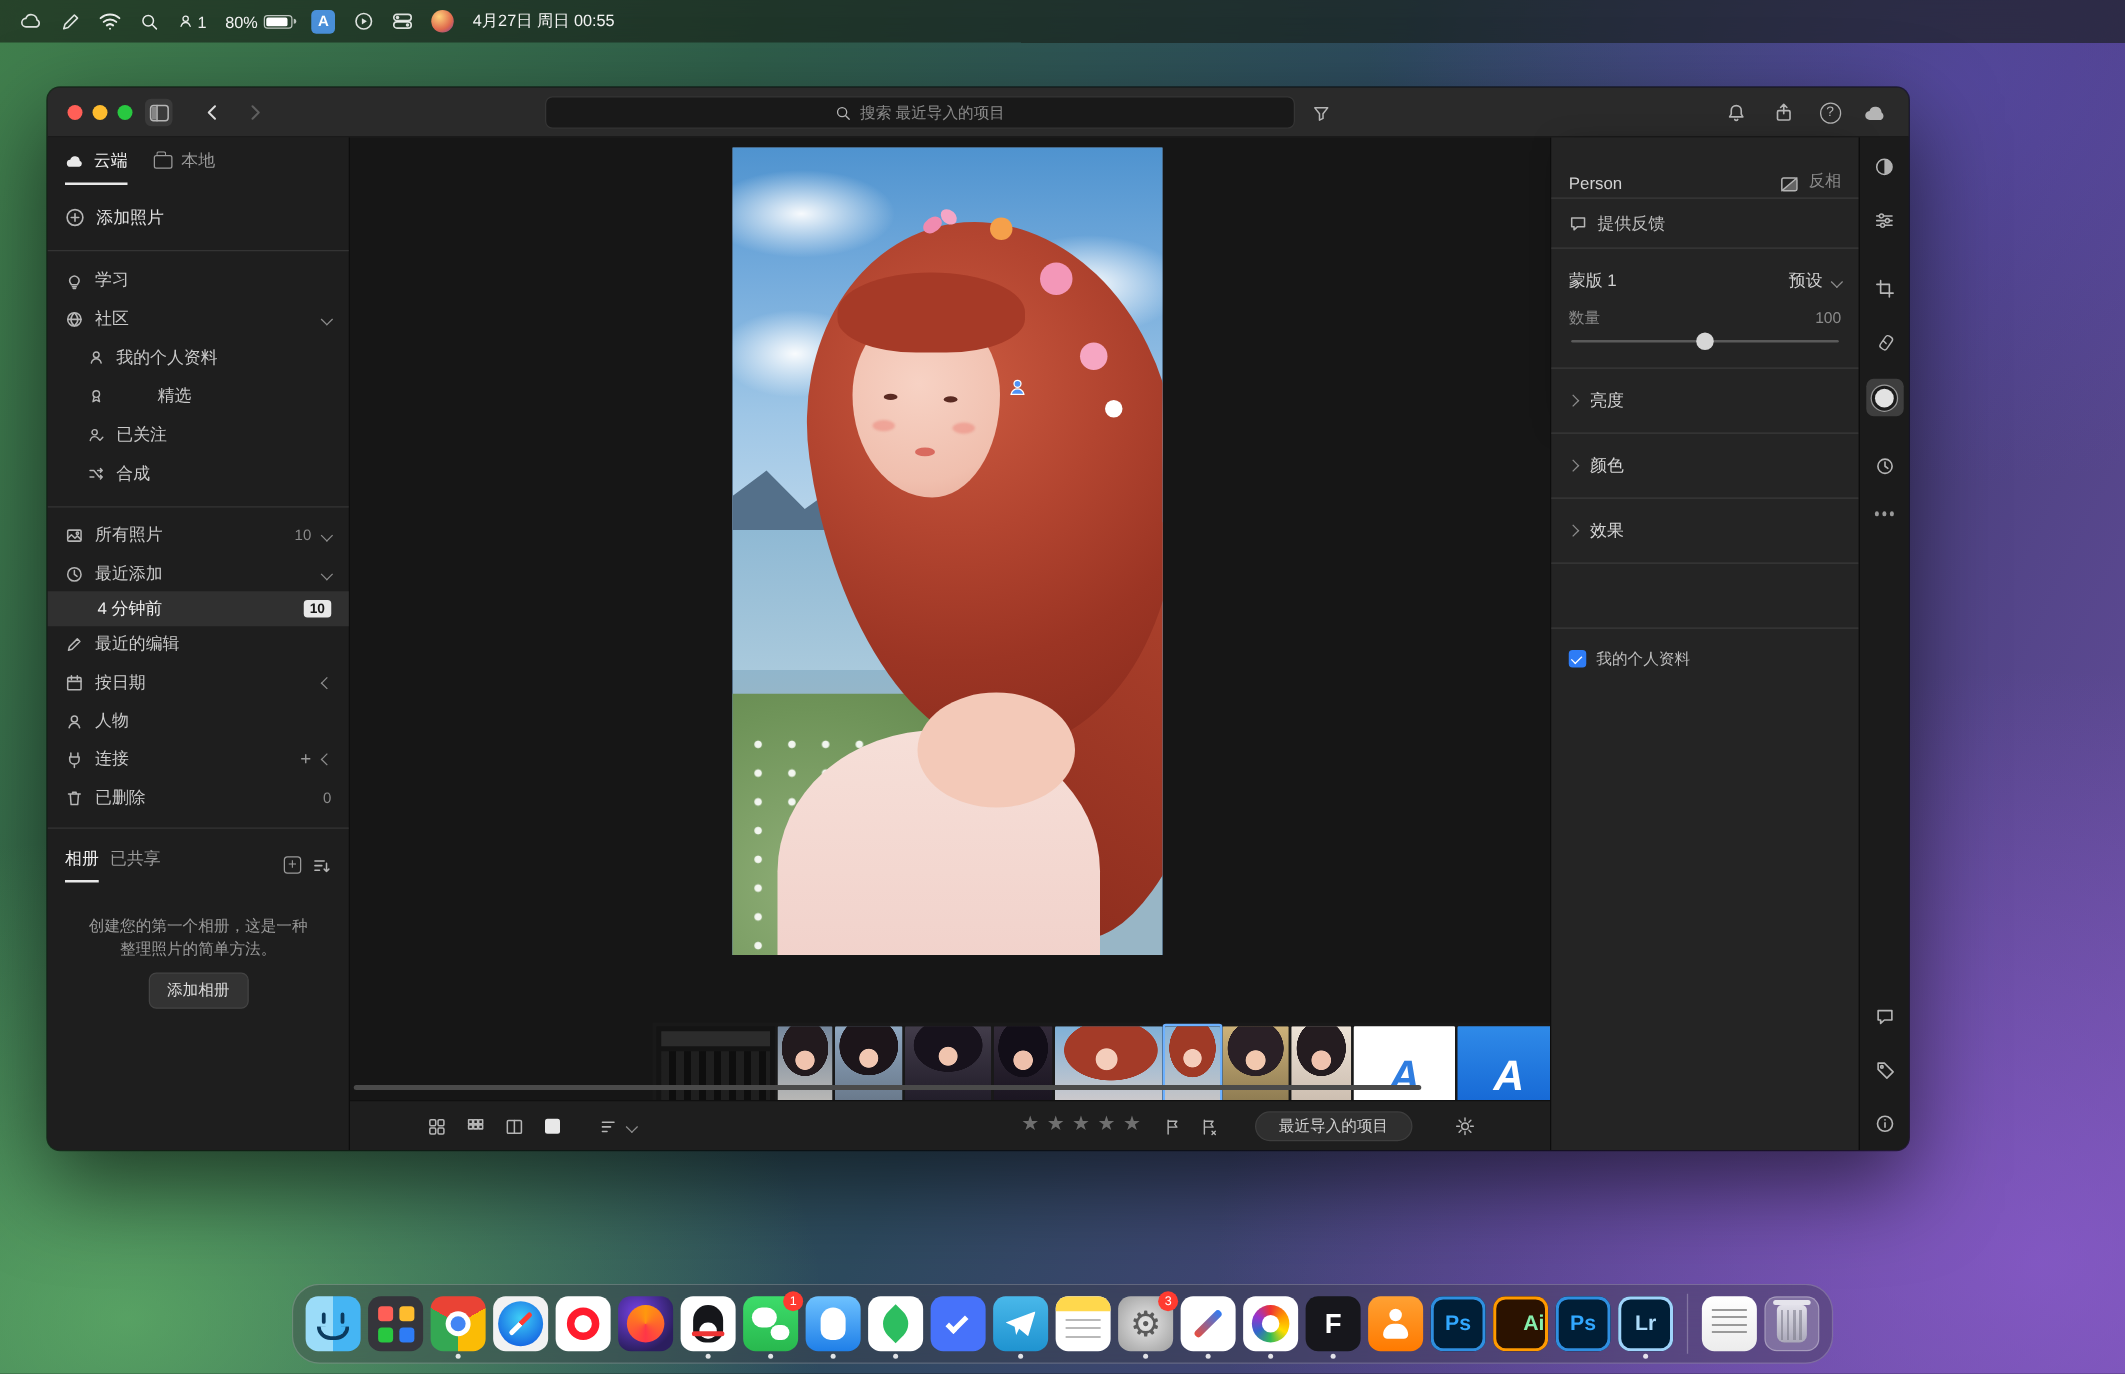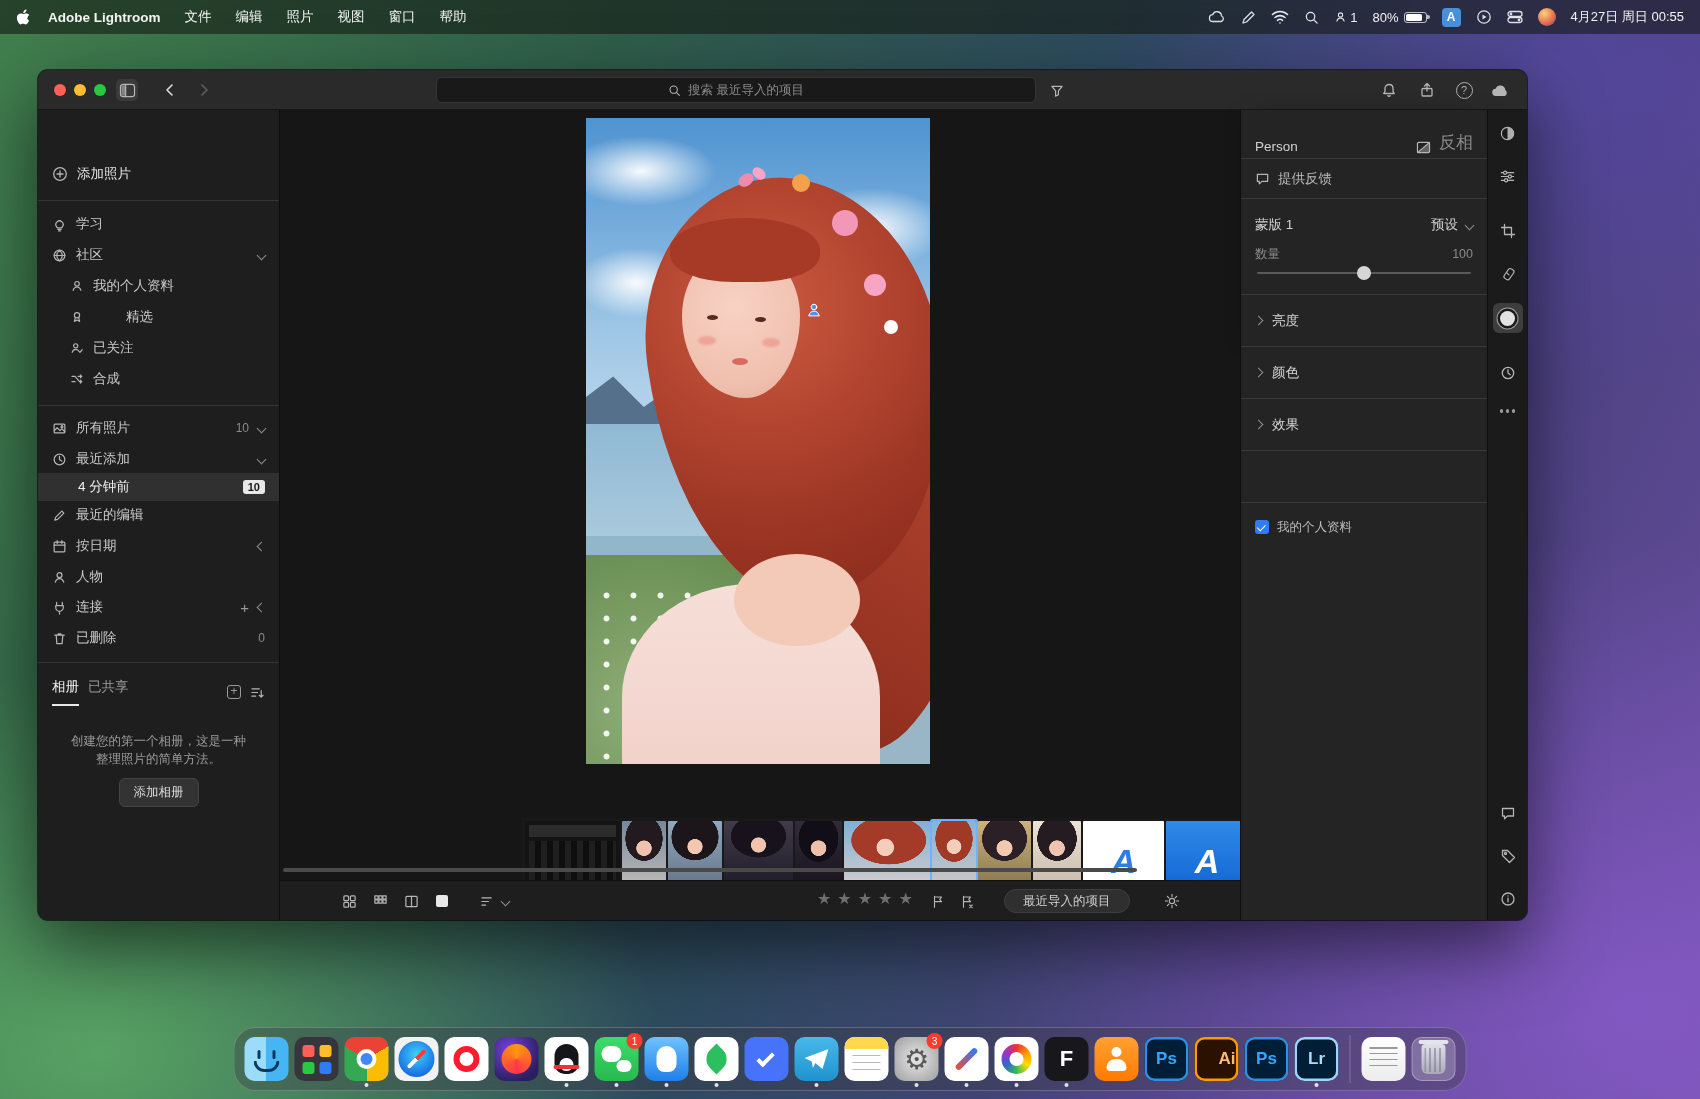--- a/index.html
+++ b/index.html
@@ -205,50 +205,36 @@
 .di-shot{background:#fff;}
 .pen{width:28px;height:6px;border-radius:3px;background:linear-gradient(90deg,#e84d3d,#2e7cf6);transform:rotate(-45deg);}
 .di-media{background:#fff;}
 .mring{width:30px;height:30px;border-radius:50%;background:conic-gradient(#e33,#f90,#fd0,#3b5,#36c,#93c,#e33);display:flex;align-items:center;justify-content:center;}
 .mring::after{content:"";width:14px;height:14px;border-radius:50%;background:#fff;}
 .di-f{background:#17171c;color:#fff;font-weight:bold;font-size:22px;}
 .di-ww{background:linear-gradient(180deg,#ffa133,#ff7a00);flex-direction:column;}
 .ww-h{width:10px;height:10px;background:#fff;border-radius:50%;margin-bottom:2px;}
 .ww-b{width:20px;height:12px;background:#fff;border-radius:10px 10px 4px 4px;}
 .di-ps{background:#001e36;box-shadow:inset 0 0 0 2.5px #2f8fe0;color:#31a8ff;font-weight:bold;font-size:17px;}
-.di-ai{background:#2b1200;box-shadow:inset 0 0 0 2.5px #ff9a00;color:#fdba74;font-weight:bold;font-size:17px;padding-left:21px;}
+.di-ai{background:#2b1200;box-shadow:inset 0 0 0 2.5px #ff9a00;color:#86efac;font-weight:bold;font-size:17px;padding-left:21px;}
 .di-lr{background:#001e36;box-shadow:inset 0 0 0 2.5px #9fd4fb;color:#addbfa;font-weight:bold;font-size:17px;}
 .di-textedit{background:linear-gradient(180deg,#fff,#ececec);}
 .te-lines{width:28px;height:24px;background:repeating-linear-gradient(180deg,#9a9a9a 0 1.5px,transparent 1.5px 6px);}
 .dock-sep{width:1px;height:48px;background:rgba(255,255,255,.25);margin:0 5px;}
 .di-trash{background:rgba(255,255,255,.22);border:1px solid rgba(255,255,255,.3);}
 .bin{width:24px;height:30px;border-radius:4px 4px 6px 6px;background:linear-gradient(180deg,rgba(235,235,240,.92),rgba(175,175,188,.88));position:relative;}
 .bin::before{content:"";position:absolute;top:-4px;left:-3px;right:-3px;height:4px;border-radius:2px;background:rgba(235,235,240,.95);}
 .bin::after{content:"";position:absolute;inset:4px 3px 2px;background:repeating-linear-gradient(90deg,rgba(120,120,135,.55) 0 2px,transparent 2px 5px);}
 </style>
 </head>
 <body>
 
 <div class="screen">
 
   <div class="menubar">
-    <div class="mb-left">
-      <span class="mb-ic">
-          <svg width="14" height="17" viewBox="0 0 14 17" style="stroke:none;fill:#fff">
-            <path d="M11.6 9.1c0-2 1.6-3 1.7-3.1-.9-1.4-2.4-1.6-2.9-1.6-1.2-.1-2.4.7-3 .7-.6 0-1.6-.7-2.6-.7C3.4 4.5 2.2 5.2 1.5 6.3c-1.3 2.2-.3 5.5.9 7.3.6.9 1.3 1.9 2.3 1.8 0 0 1.3-.6 2.4-.6s1.5.6 2.6.6 1.7-.9 2.3-1.8c.7-1 1-2 1-2.1 0 0-1.9-.7-1.9-2.9zM9.6 3.1c.5-.7.9-1.6.8-2.6-.8 0-1.8.5-2.3 1.2-.5.6-1 1.6-.8 2.5.9.1 1.8-.4 2.3-1.1z"></path>
-          </svg>
-        </span>
-      <span class="mb-app">Adobe Lightroom</span>
-      <span class="mb-item">文件</span>
-      <span class="mb-item">编辑</span>
-      <span class="mb-item">照片</span>
-      <span class="mb-item">视图</span>
-      <span class="mb-item">窗口</span>
-      <span class="mb-item">帮助</span>
-    </div>
     <div class="mb-right">
       <span class="mb-ic">
           <svg width="18" height="14" viewBox="0 0 18 14">
             <path d="M5 11.5a3.4 3.4 0 0 1-.3-6.8A4.6 4.6 0 0 1 13.6 6a2.9 2.9 0 0 1-.5 5.5z" style="stroke:rgba(255,255,255,.85)"></path>
           </svg>
         </span>
       <span class="mb-ic">
           <svg width="15" height="15" viewBox="0 0 15 15">
             <path d="M2 13l1-3.5L10.5 2l2.5 2.5L5.5 12z" style="stroke:rgba(255,255,255,.85)"></path>
           </svg>
@@ -348,20 +334,32 @@
           <span class="qmark">?</span>
         </span>
       <span class="tb-ic" style="left:1452px;">
           <svg width="20" height="15" viewBox="0 0 20 15">
             <path d="M5 13a3.6 3.6 0 0 1-.4-7.2A5 5 0 0 1 14.3 7a3.5 3.5 0 0 1-.5 6z" style="stroke:none;fill:#b5b5b5"></path>
           </svg>
         </span>
     </div>
 
     <div class="sidebar">
+      <div class="srow" style="top:8px;height:32px;">
+        <span class="stab active">
+            <svg width="16" height="12" viewBox="0 0 18 13">
+              <path d="M5 11.5a3.2 3.2 0 0 1-.3-6.4A4.4 4.4 0 0 1 13.3 6a2.8 2.8 0 0 1-.4 5.4z" style="stroke:none;fill:#e8e8e8"></path>
+            </svg>
+            <span>云端</span>
+          </span>
+        <span class="stab" style="margin-left:12px;">
+            <span class="folder-ic"></span>
+            <span>本地</span>
+          </span>
+      </div>
       <div class="srow" style="top:50px;color:#e2e2e2;">
         <svg width="16" height="16" viewBox="0 0 16 16">
             <circle cx="8" cy="8" r="6.3"></circle>
             <path d="M8 5v6M5 8h6"></path>
           </svg>
         <span class="lbl">添加照片</span>
       </div>
       <div class="sdiv" style="top:90px;"></div>
 
       <div class="srow" style="top:100px;">
@@ -693,21 +691,21 @@
 
     <div class="rpanel">
       <div class="rrow" style="top:14px;height:30px;align-items:flex-end;">
         <span>Person</span>
         <span style="flex:1;"></span>
         <svg width="15" height="13" viewBox="0 0 16 14">
             <rect x="1.5" y="1.5" width="13" height="11" rx="1.5"></rect>
             <path d="M14.5 1.5 1.5 12.5"></path>
             <path d="M2 12 14 2v10z" style="stroke:none;fill:#b5b5b5;opacity:.45"></path>
           </svg>
-        <span class="dim" style="font-size:17px;">反相</span>
+        <span class="dim" style="font-size:13px;">反相</span>
       </div>
       <div class="rdiv" style="top:48px;"></div>
       <div class="rrow" style="top:54px;height:30px;color:#bdbdbd;">
         <svg width="15" height="14" viewBox="0 0 16 15">
             <path d="M2.5 2.5h11v7.5h-6l-3 2.7V10h-2z"></path>
           </svg>
         <span>提供反馈</span>
       </div>
       <div class="rdiv" style="top:88px;"></div>
       <div class="rrow" style="top:100px;height:30px;">

